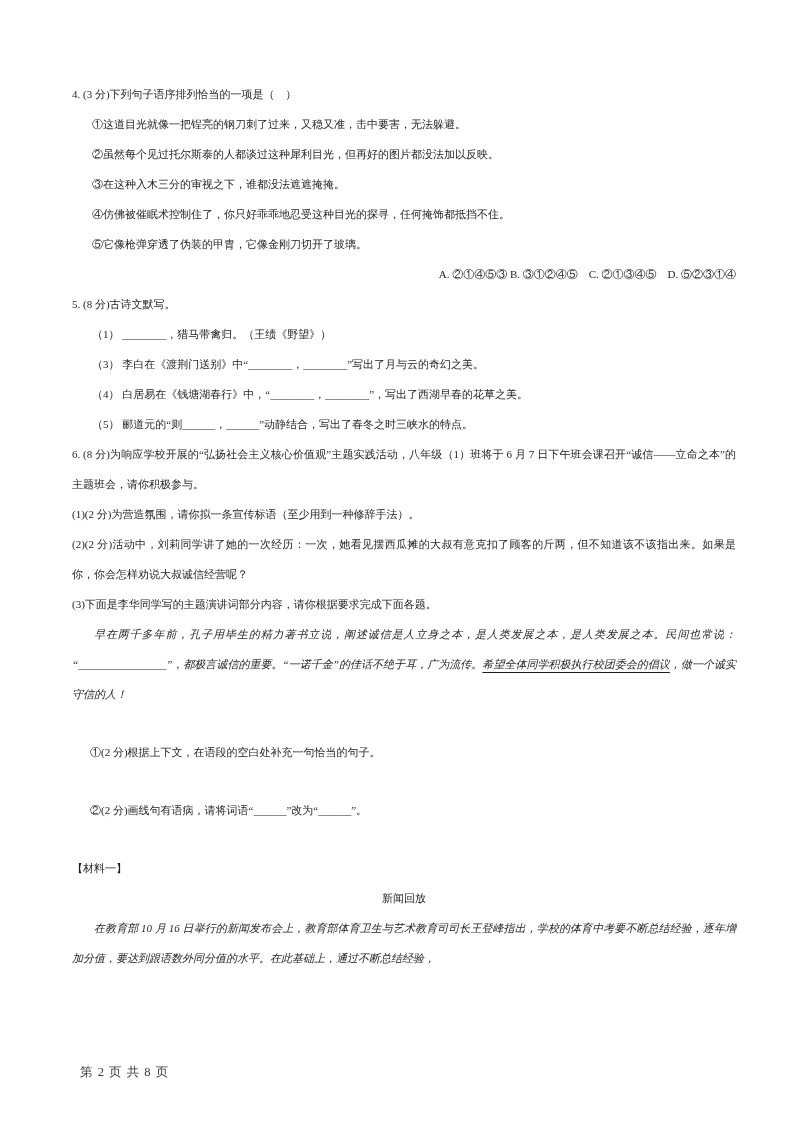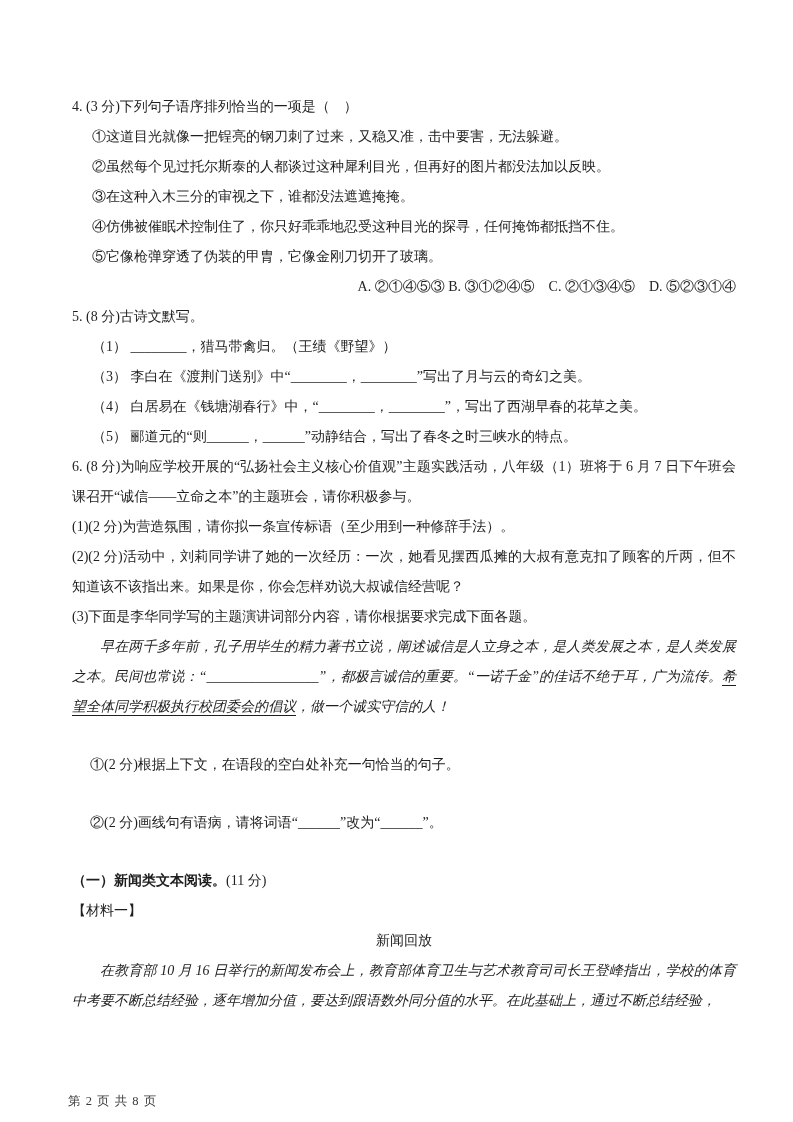--- a/index.html
+++ b/index.html
@@ -6,38 +6,38 @@
   .page {
     position:relative;
     width:793px; height:1122px;
     background:#ffffff;
     font-family:"Liberation Serif","DejaVu Serif",serif;
     color:#1e1e1e;
     overflow:hidden;
   }
   .content {
     position:absolute;
-    top:92px; left:72px; width:664px;
-    font-size:14px;
+    top:79px; left:72px; width:664px;
+    font-size:11px;
     line-height:30px;
     text-align:justify;
   }
   .line { margin:0; }
   .ind { padding-left:20px; }
   .opts { padding-left:22px; white-space:pre-wrap; text-align:right; }
   .bold-head { font-weight:bold; }
   .score { font-weight:normal; }
   .essay { font-style:italic; text-indent:2em; margin:0; }
   .essay-title { text-align:center; text-indent:0; margin:0; }
   .underlined { text-decoration:underline; text-underline-offset:4px; }
   .spacer { height:28px; }
   .subind { padding-left:18px;margin-top:28px; }
   .footer {
-    position:absolute; left:68px; top:1064px;
-    font-size:12.5px; color:#3a3a3a; letter-spacing:1px;margin-top:29px;
+    position:absolute; left:80px; top:1064px;
+    font-size:12.5px; color:#3a3a3a; letter-spacing:1px;
   }
 </style>
 </head>
 <body>
 
 <div class="page">
   <div class="content">
 
     <p class="line">4. (3 分)下列句子语序排列恰当的一项是（　）</p>
     <p class="line ind">①这道目光就像一把锃亮的钢刀刺了过来，又稳又准，击中要害，无法躲避。</p>
@@ -58,21 +58,20 @@
     <p class="line">(2)(2 分)活动中，刘莉同学讲了她的一次经历：一次，她看见摆西瓜摊的大叔有意克扣了顾客的斤两，但不知道该不该指出来。如果是你，你会怎样劝说大叔诚信经营呢？</p>
     <p class="line">(3)下面是李华同学写的主题演讲词部分内容，请你根据要求完成下面各题。</p>
 
     <p class="essay"><span>早在两千多年前，孔子用毕生的精力著书立说，阐述诚信是人立身之本，是人类发展之本，是人类发展之本。民间也常说：“</span><span>________________</span><span>”，都极言诚信的重要。“一诺千金”的佳话不绝于耳，广为流传。</span><span class="underlined">希望全体同学积极执行校团委会的倡议</span><span>，做一个诚实守信的人！</span></p>
 
     <p class="line subind">①(2 分)根据上下文，在语段的空白处补充一句恰当的句子。</p>
     <p class="line subind">②(2 分)画线句有语病，请将词语“______”改为“______”。</p>
 
     <div class="spacer"></div>
 
-    <p class="line bold-head"><span>（一）新闻类文本阅读。</span><span class="score">(11 分)</span></p>
 
     <p class="line">【材料一】</p>
     <p class="essay-title">新闻回放</p>
     <p class="essay">在教育部 10 月 16 日举行的新闻发布会上，教育部体育卫生与艺术教育司司长王登峰指出，学校的体育中考要不断总结经验，逐年增加分值，要达到跟语数外同分值的水平。在此基础上，通过不断总结经验，</p>
 
   </div>
 
   <div class="footer">第 2 页 共 8 页</div>
 </div>
 

